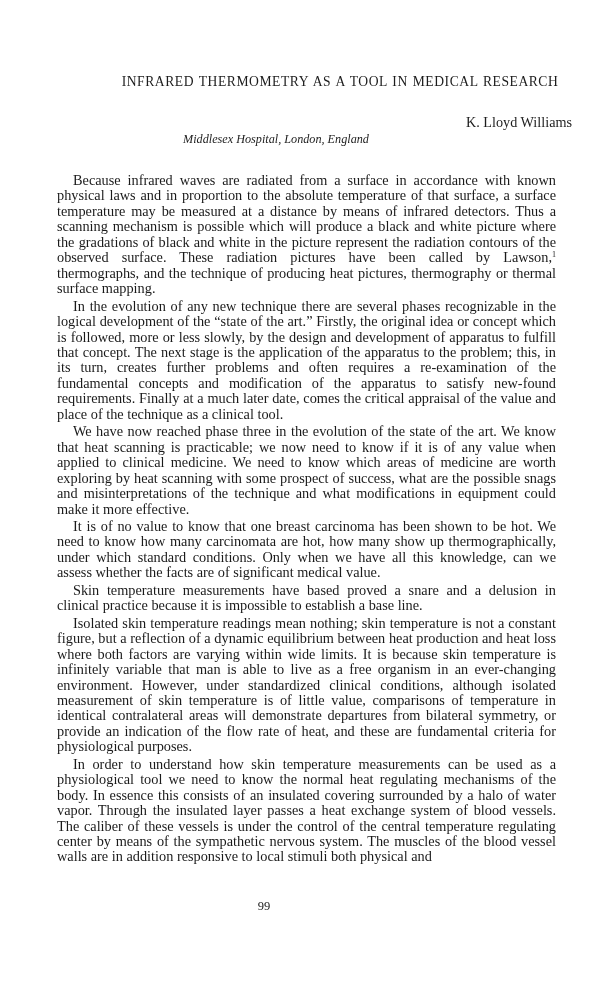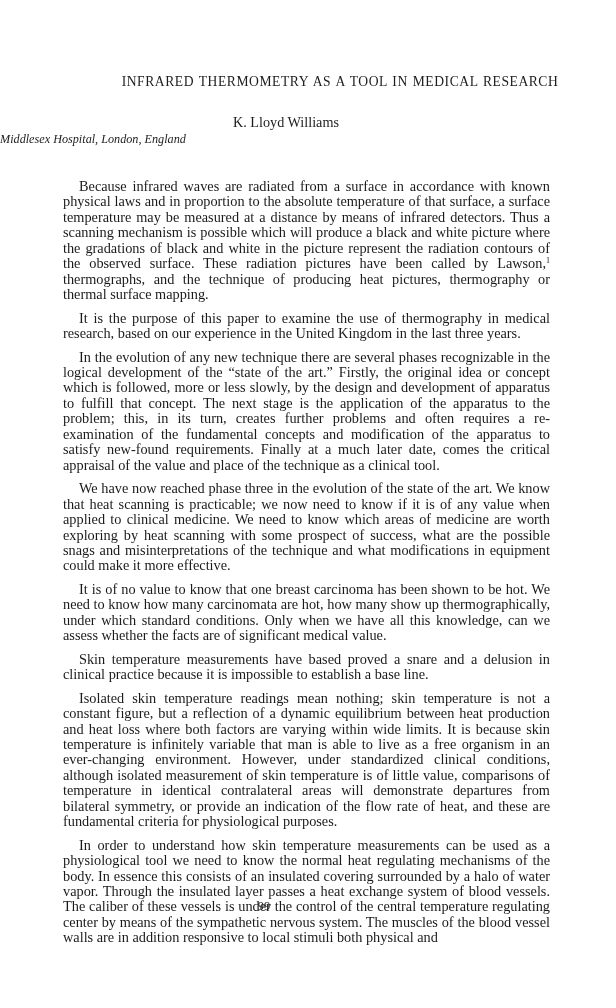--- a/index.html
+++ b/index.html
@@ -25,45 +25,46 @@
     letter-spacing: 0.55px;
     word-spacing: 1px;
     color: #1c1c1c;
     padding-left: 32px;
   }
   .author {
     position: absolute;
     top: 114px;
     left: 0;
     width: 572px;
-    text-align: center;
+    text-align: right;
     font-size: 14.2px;
     color: #1c1c1c;
   }
   .affiliation {
     position: absolute;
     top: 132px;
     left: 0;
     width: 552px;
+    text-align: center;
     font-size: 12.2px;
     font-style: italic;
     color: #1c1c1c;
   }
   .body-text {
     position: absolute;
     top: 171px;
     left: 55px;
     width: 503px;
     font-size: 14.3px;
     line-height: 15.45px;
     text-align: justify;
     hyphens: manual;
   }
   .body-text p {
-    margin: 8px;
+    margin: 2px;
     text-indent: 16px;
   }
   .body-text p + p {
     margin-top: 1px;
   }
   .page-number {
     position: absolute;
     top: 899px;
     left: 0;
     width: 528px;
@@ -80,21 +81,20 @@
 </head>
 <body>
 
 <div>
   <div class="title">INFRARED THERMOMETRY AS A TOOL IN MEDICAL RESEARCH</div>
   <div class="author">K. Lloyd Williams</div>
   <div class="affiliation">Middlesex Hospital, London, England</div>
 
   <div class="body-text">
     <p><span>Because infrared waves are radiated from a surface in accordance with known physical laws and in proportion to the absolute temperature of that surface, a surface temperature may be measured at a distance by means of infrared de­tectors. Thus a scanning mechanism is possible which will produce a black and white picture where the gradations of black and white in the picture represent the radiation contours of the observed surface. These radiation pictures have been called by Lawson,</span><sup>1</sup><span> thermographs, and the technique of producing heat pictures, thermography or thermal surface mapping.</span></p>
-    <p>It is the purpose of this paper to examine the use of thermography in medical research, based on our experience in the United Kingdom in the last three years.</p>
     <p>In the evolution of any new technique there are several phases recognizable in the logical development of the “state of the art.” Firstly, the original idea or concept which is followed, more or less slowly, by the design and development of apparatus to fulfill that concept. The next stage is the application of the ap­paratus to the problem; this, in its turn, creates further problems and often re­quires a re-examination of the fundamental concepts and modification of the ap­paratus to satisfy new-found requirements. Finally at a much later date, comes the critical appraisal of the value and place of the technique as a clinical tool.</p>
     <p>We have now reached phase three in the evolution of the state of the art. We know that heat scanning is practicable; we now need to know if it is of any value when applied to clinical medicine. We need to know which areas of medi­cine are worth exploring by heat scanning with some prospect of success, what are the possible snags and misinterpretations of the technique and what modifica­tions in equipment could make it more effective.</p>
     <p>It is of no value to know that one breast carcinoma has been shown to be hot. We need to know how many carcinomata are hot, how many show up thermo­graphically, under which standard conditions. Only when we have all this knowledge, can we assess whether the facts are of significant medical value.</p>
     <p>Skin temperature measurements have based proved a snare and a delusion in clinical practice because it is impossible to establish a base line.</p>
     <p>Isolated skin temperature readings mean nothing; skin temperature is not a constant figure, but a reflection of a dynamic equilibrium between heat production and heat loss where both factors are varying within wide limits. It is because skin temperature is infinitely variable that man is able to live as a free organism in an ever-changing environment. However, under standardized clinical conditions, although isolated measurement of skin temperature is of little value, comparisons of temperature in identical contralateral areas will demonstrate departures from bilateral symmetry, or provide an indication of the flow rate of heat, and these are fundamental criteria for physiological purposes.</p>
     <p>In order to understand how skin temperature measurements can be used as a physiological tool we need to know the normal heat regulating mechanisms of the body. In essence this consists of an insulated covering surrounded by a halo of water vapor. Through the insulated layer passes a heat exchange system of blood vessels. The caliber of these vessels is under the control of the central temperature regulating center by means of the sympathetic nervous system. The muscles of the blood vessel walls are in addition responsive to local stimuli both physical and</p>
   </div>
 
   <div class="page-number">99</div>
 </div>

